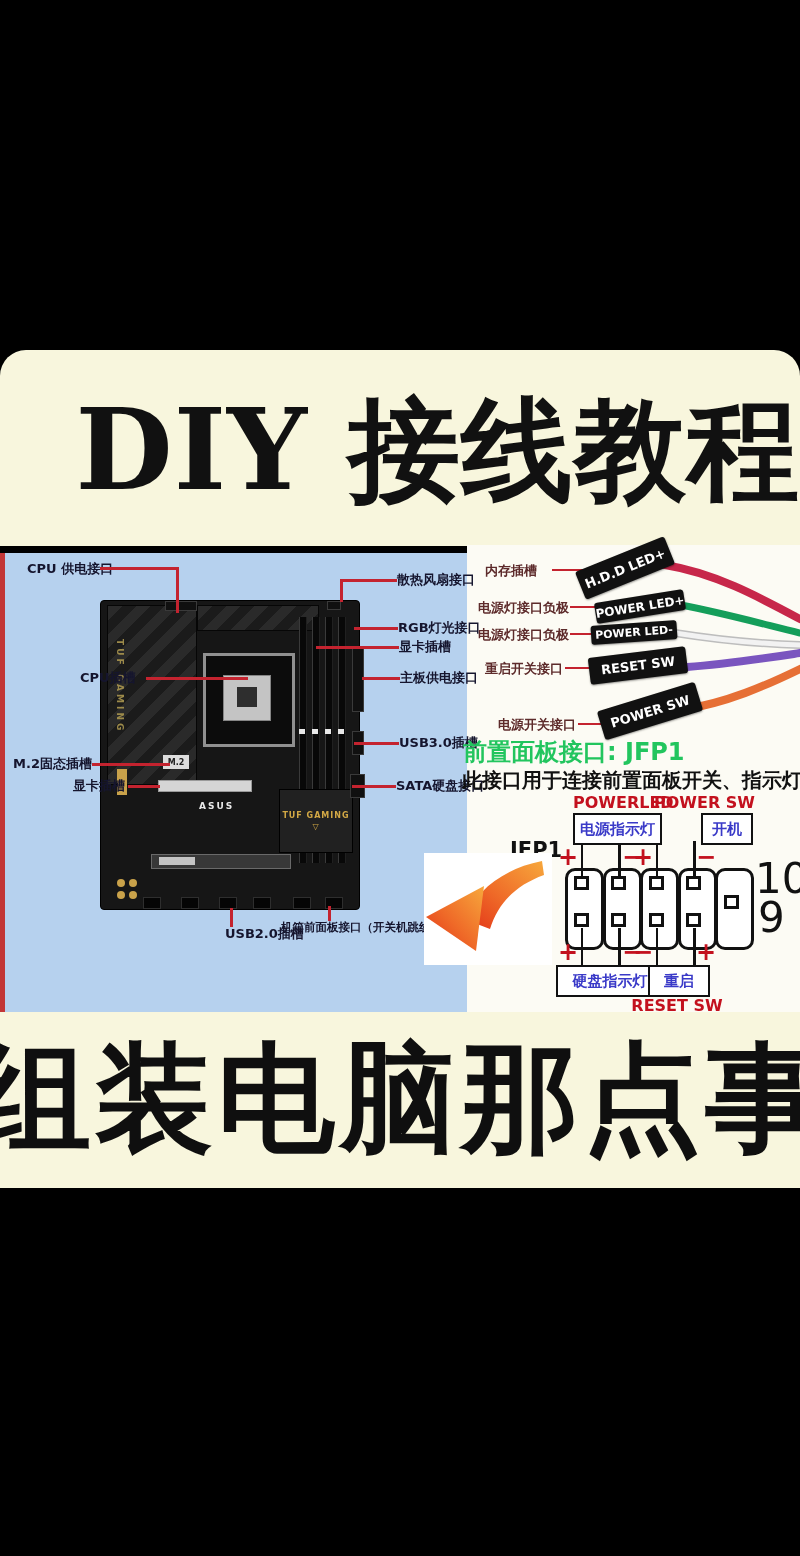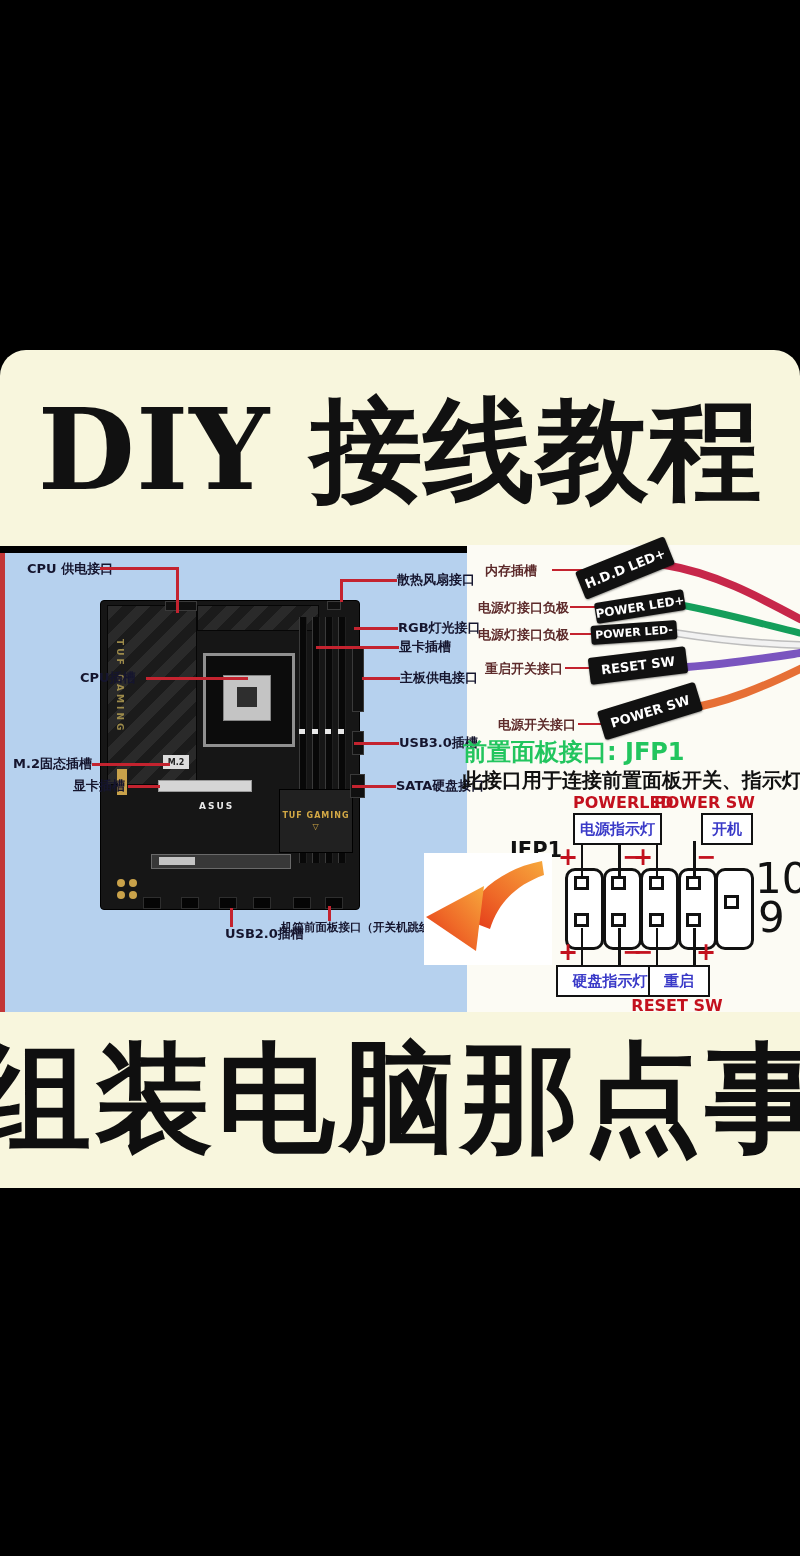--- a/index.html
+++ b/index.html
@@ -2,21 +2,21 @@
 <html><head>
 <meta charset="utf-8">
 <style>
   html,body{margin:0;padding:0;background:#000;}
   .canvas{position:relative;width:800px;height:1556px;background:#000;overflow:hidden;
           font-family:"DejaVu Sans","Liberation Sans",sans-serif;}
   .abs{position:absolute;}
 
   
   .top-band{position:absolute;left:0;top:350px;width:800px;height:196px;background:#f8f6dd;
-            border-radius:26px 26px 0 0;display:flex;align-items:center;justify-content:center;}
+            border-radius:26px 26px 0 0;display:flex;align-items:center;justify-content:flex-end;}
   .top-title{font-family:"DejaVu Serif","Liberation Serif",serif;font-weight:900;font-size:112px;
              color:#111;white-space:nowrap;letter-spacing:1px;margin-top:6px;}
   .bottom-band{position:absolute;left:0;top:1012px;width:800px;height:176px;background:#f8f6dd;
                display:flex;align-items:center;justify-content:center;}
   .bottom-title{font-family:"DejaVu Serif","Liberation Serif",serif;font-weight:900;font-size:118px;
                 color:#0f0f0f;white-space:nowrap;letter-spacing:4px;}
 
   
   .white-panel{position:absolute;left:467px;top:545px;width:333px;height:467px;background:#fcfbf4;}
   .blue-panel{position:absolute;left:0;top:553px;width:467px;height:459px;background:#b6d1ee;}

